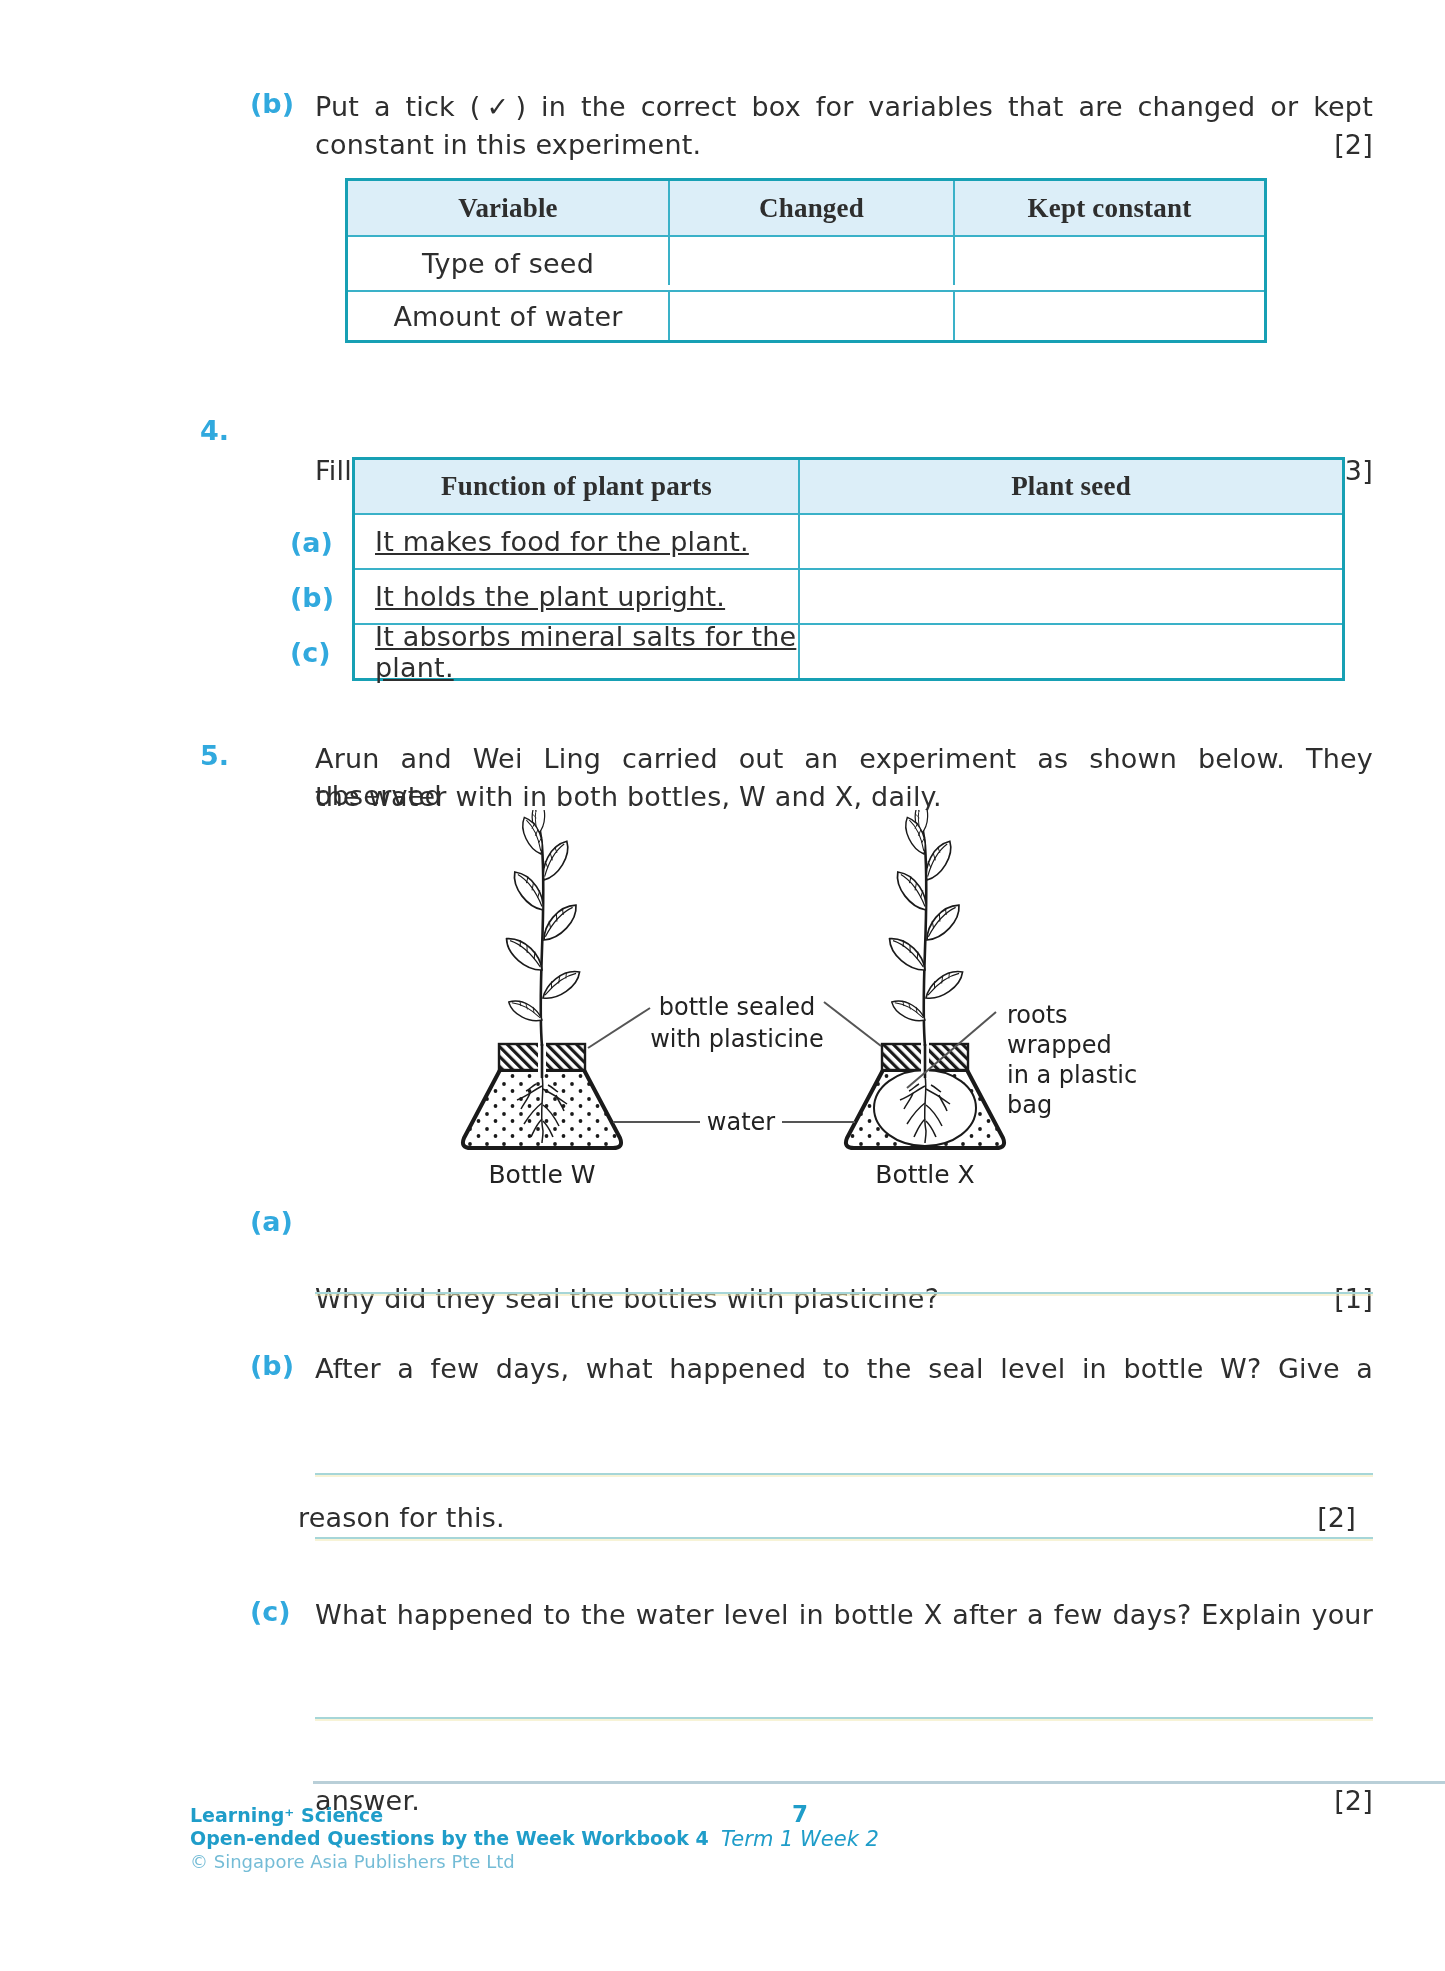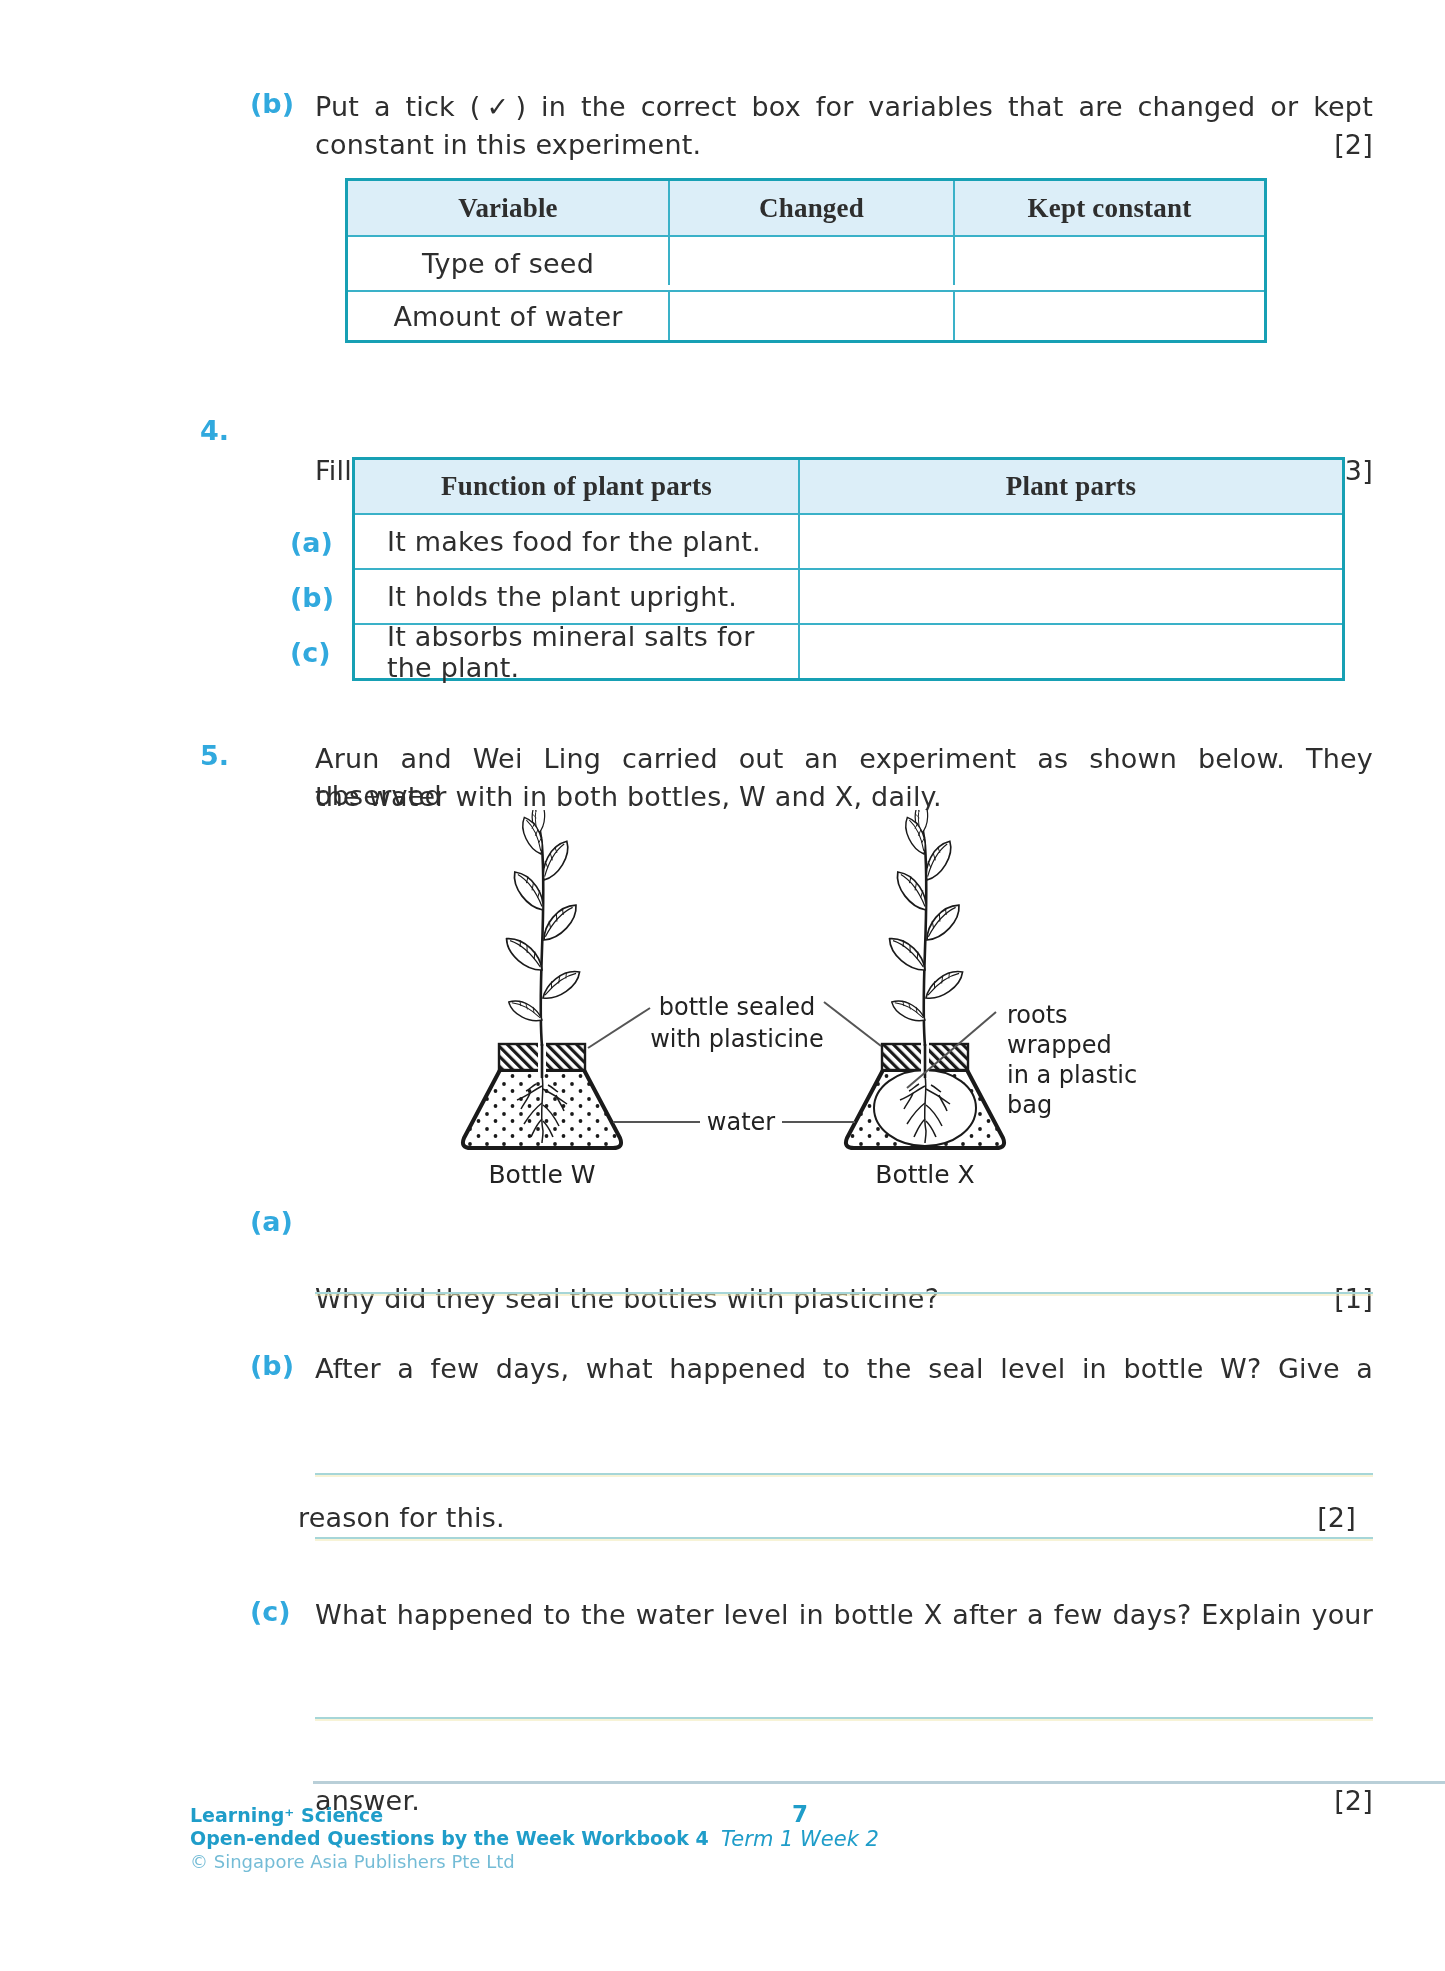--- a/index.html
+++ b/index.html
@@ -24,21 +24,21 @@
   .tcell {
     display:flex; align-items:center; justify-content:center;
     font-size:27px; letter-spacing:0.2px;
     border-left:2px solid var(--table_grid,#3ab1c8);
     border-top:2px solid var(--table_grid,#3ab1c8);
     background:#fff;
   }
   .trow .tcell:first-child { border-left:none; }
   .trow.first .tcell { border-top:none;font-family:Liberation Serif, serif; }
   .thead .tcell { background:var(--table_header_bg,#dceef8); font-weight:bold; }
-  .tcell.left { justify-content:flex-start; padding-left:32px; }
+  .tcell.left { justify-content:flex-start; padding-left:20px;text-decoration:underline; }
 
   .ansline {
     position:absolute; left:315px; width:1058px; height:0;
     border-top:2px solid var(--answer_line,#a6d6d8);
     box-shadow:0 2px 0 rgba(240,233,180,0.55);
   }
   .rowlabel { position:absolute; font-weight:bold; color:var(--accent,#31a9de); font-size:27px; }
 
   
   .footer-rule { position:absolute; left:313px; width:1132px; height:0;
@@ -86,21 +86,21 @@
     <span class="marks">[3]</span>
   </div>
 
   <span class="rowlabel" style="left:290px;top:527px">(a)</span>
   <span class="rowlabel" style="left:290px;top:582px">(b)</span>
   <span class="rowlabel" style="left:290px;top:637px">(c)</span>
 
   <div class="tbl" style="left:352px;top:457px;width:993px">
     <div class="trow first thead">
       <div class="tcell" style="width:443px;height:53px">Function of plant parts</div>
-      <div class="tcell" style="width:544px;height:53px">Plant parts</div>
+      <div class="tcell" style="width:544px;height:53px">Plant seed</div>
     </div>
     <div class="trow">
       <div class="tcell left" style="width:443px;height:55px">It makes food for the plant.</div>
       <div class="tcell" style="width:544px;height:55px"></div>
     </div>
     <div class="trow">
       <div class="tcell left" style="width:443px;height:55px">It holds the plant upright.</div>
       <div class="tcell" style="width:544px;height:55px"></div>
     </div>
     <div class="trow">

